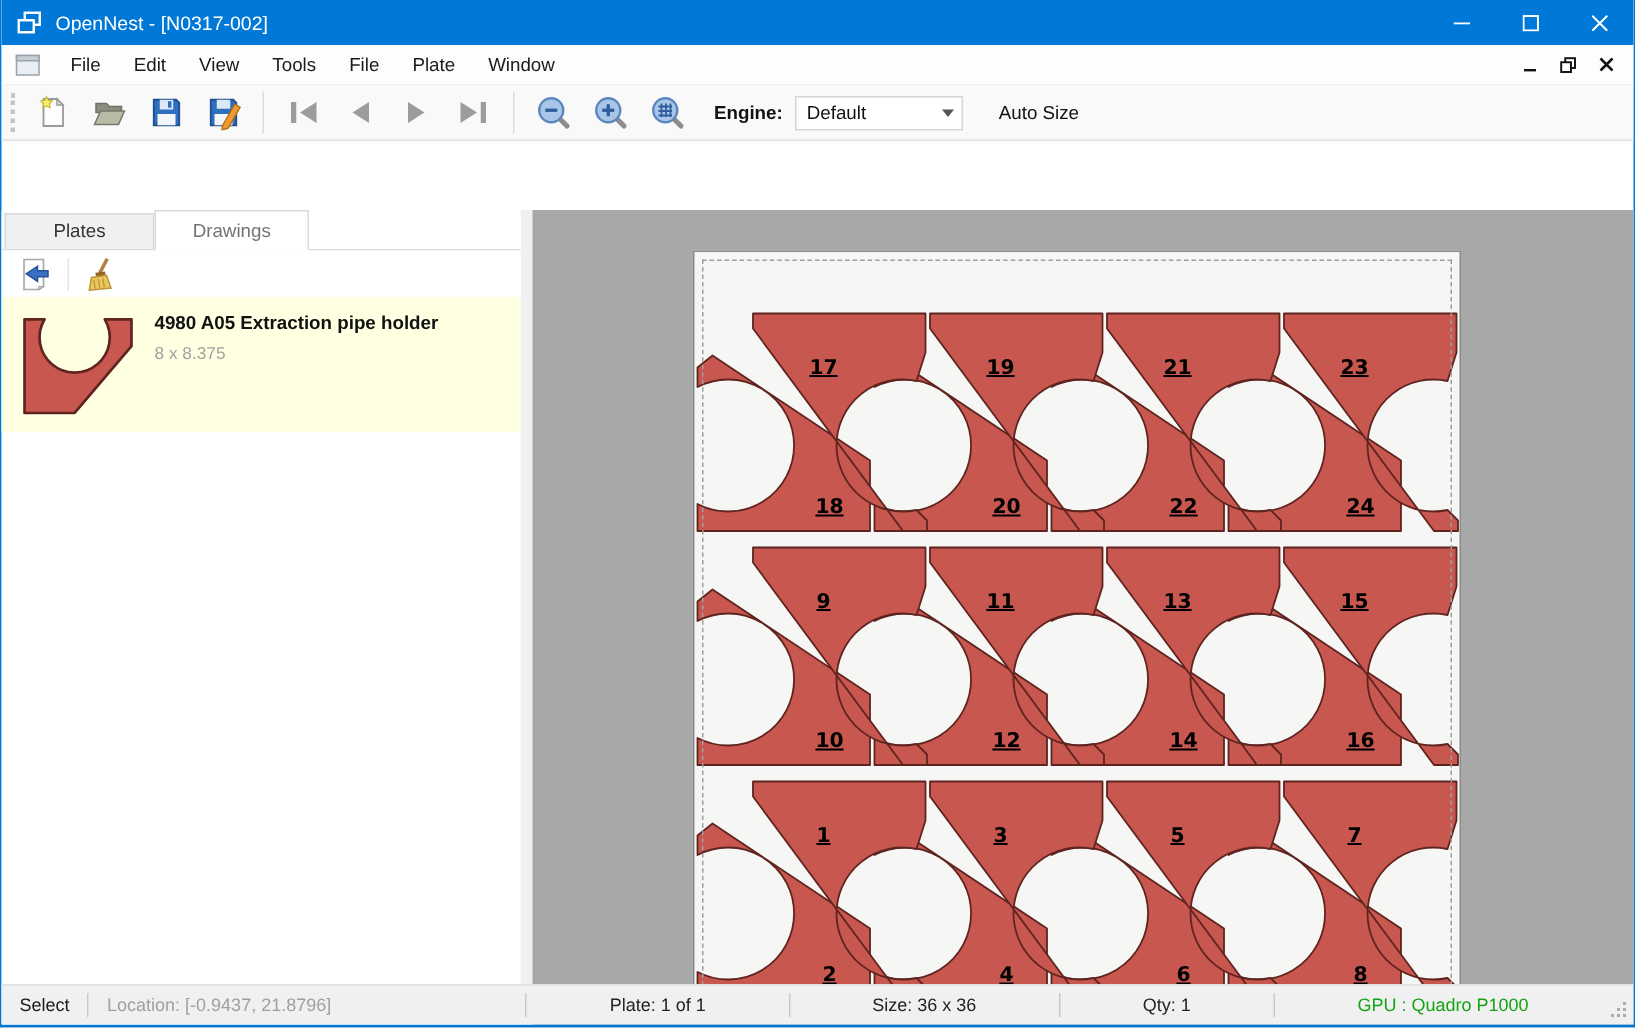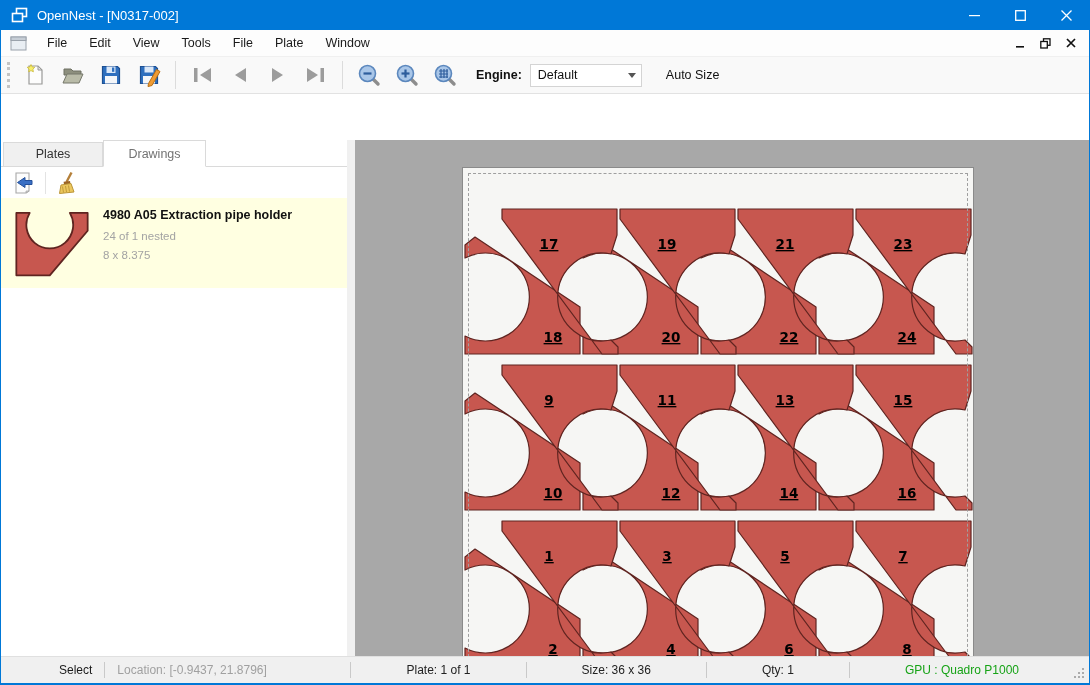--- a/index.html
+++ b/index.html
@@ -66,21 +66,21 @@
                   border:1px dashed #9f9f9f; pointer-events:none; }
   .plate svg { position:absolute; left:0; top:0; }
   .hscroll { position:absolute; left:0; right:0; bottom:0; height:14px; background:#b5b5b5;
              border-top:1px solid #9b9b9b; }
   .hscroll-thumb { position:absolute; left:108px; right:0; top:0; bottom:0; background:#a7a7a7;
                    border-left:1px solid #8a8a8a; }
 
   
   .statusbar { position:absolute; left:0; bottom:0; width:100%; height:27px; background:#f0f0f0;
                border-top:1px solid #e0e0e0; display:flex; align-items:center; font-size:12px; color:#1a1a1a; }
-  .sb-left { display:flex; align-items:center;padding-left:46px; }
+  .sb-left { display:flex; align-items:center; }
   .sb-mode { margin-left:12px; }
   .sb-div { width:1px; height:16px; background:#c9c9c9; margin:0 12px; }
   .sb-location { color:#a0a0a0; }
   .sb-right { margin-left:auto; display:flex; align-items:center;gap:43px; }
   .sb-field { color:#222; }
   .sb-grip { width:14px; height:14px; margin:6px 3px 0 10px; }
 </style>
 </head>
 <body>
 
@@ -258,21 +258,20 @@
           </svg>
         </div>
       </div>
 
       <div class="drawing-item">
         <svg class="drawing-thumb" viewBox="0 0 70 66">
           <path id="thumb-part" d="M3,6 L15,6 A21,21 0 1 0 51,6 L67,6 L67,22 L33,62 L3,62 Z" fill="#c7574f" stroke="#5f2420" stroke-width="1.6" stroke-linejoin="round"></path>
         </svg>
         <div class="drawing-info">
           <div class="drawing-title">4980 A05 Extraction pipe holder</div>
-          <div class="drawing-sub">24 of 1 nested</div>
           <div class="drawing-sub">8 x 8.375</div>
         </div>
       </div>
     </div>
 
     <div class="splitter"></div>
 
     <div class="canvas">
       <div class="plate">
         <svg id="plate-svg" width="512" height="511" viewBox="0 0 512 511">

